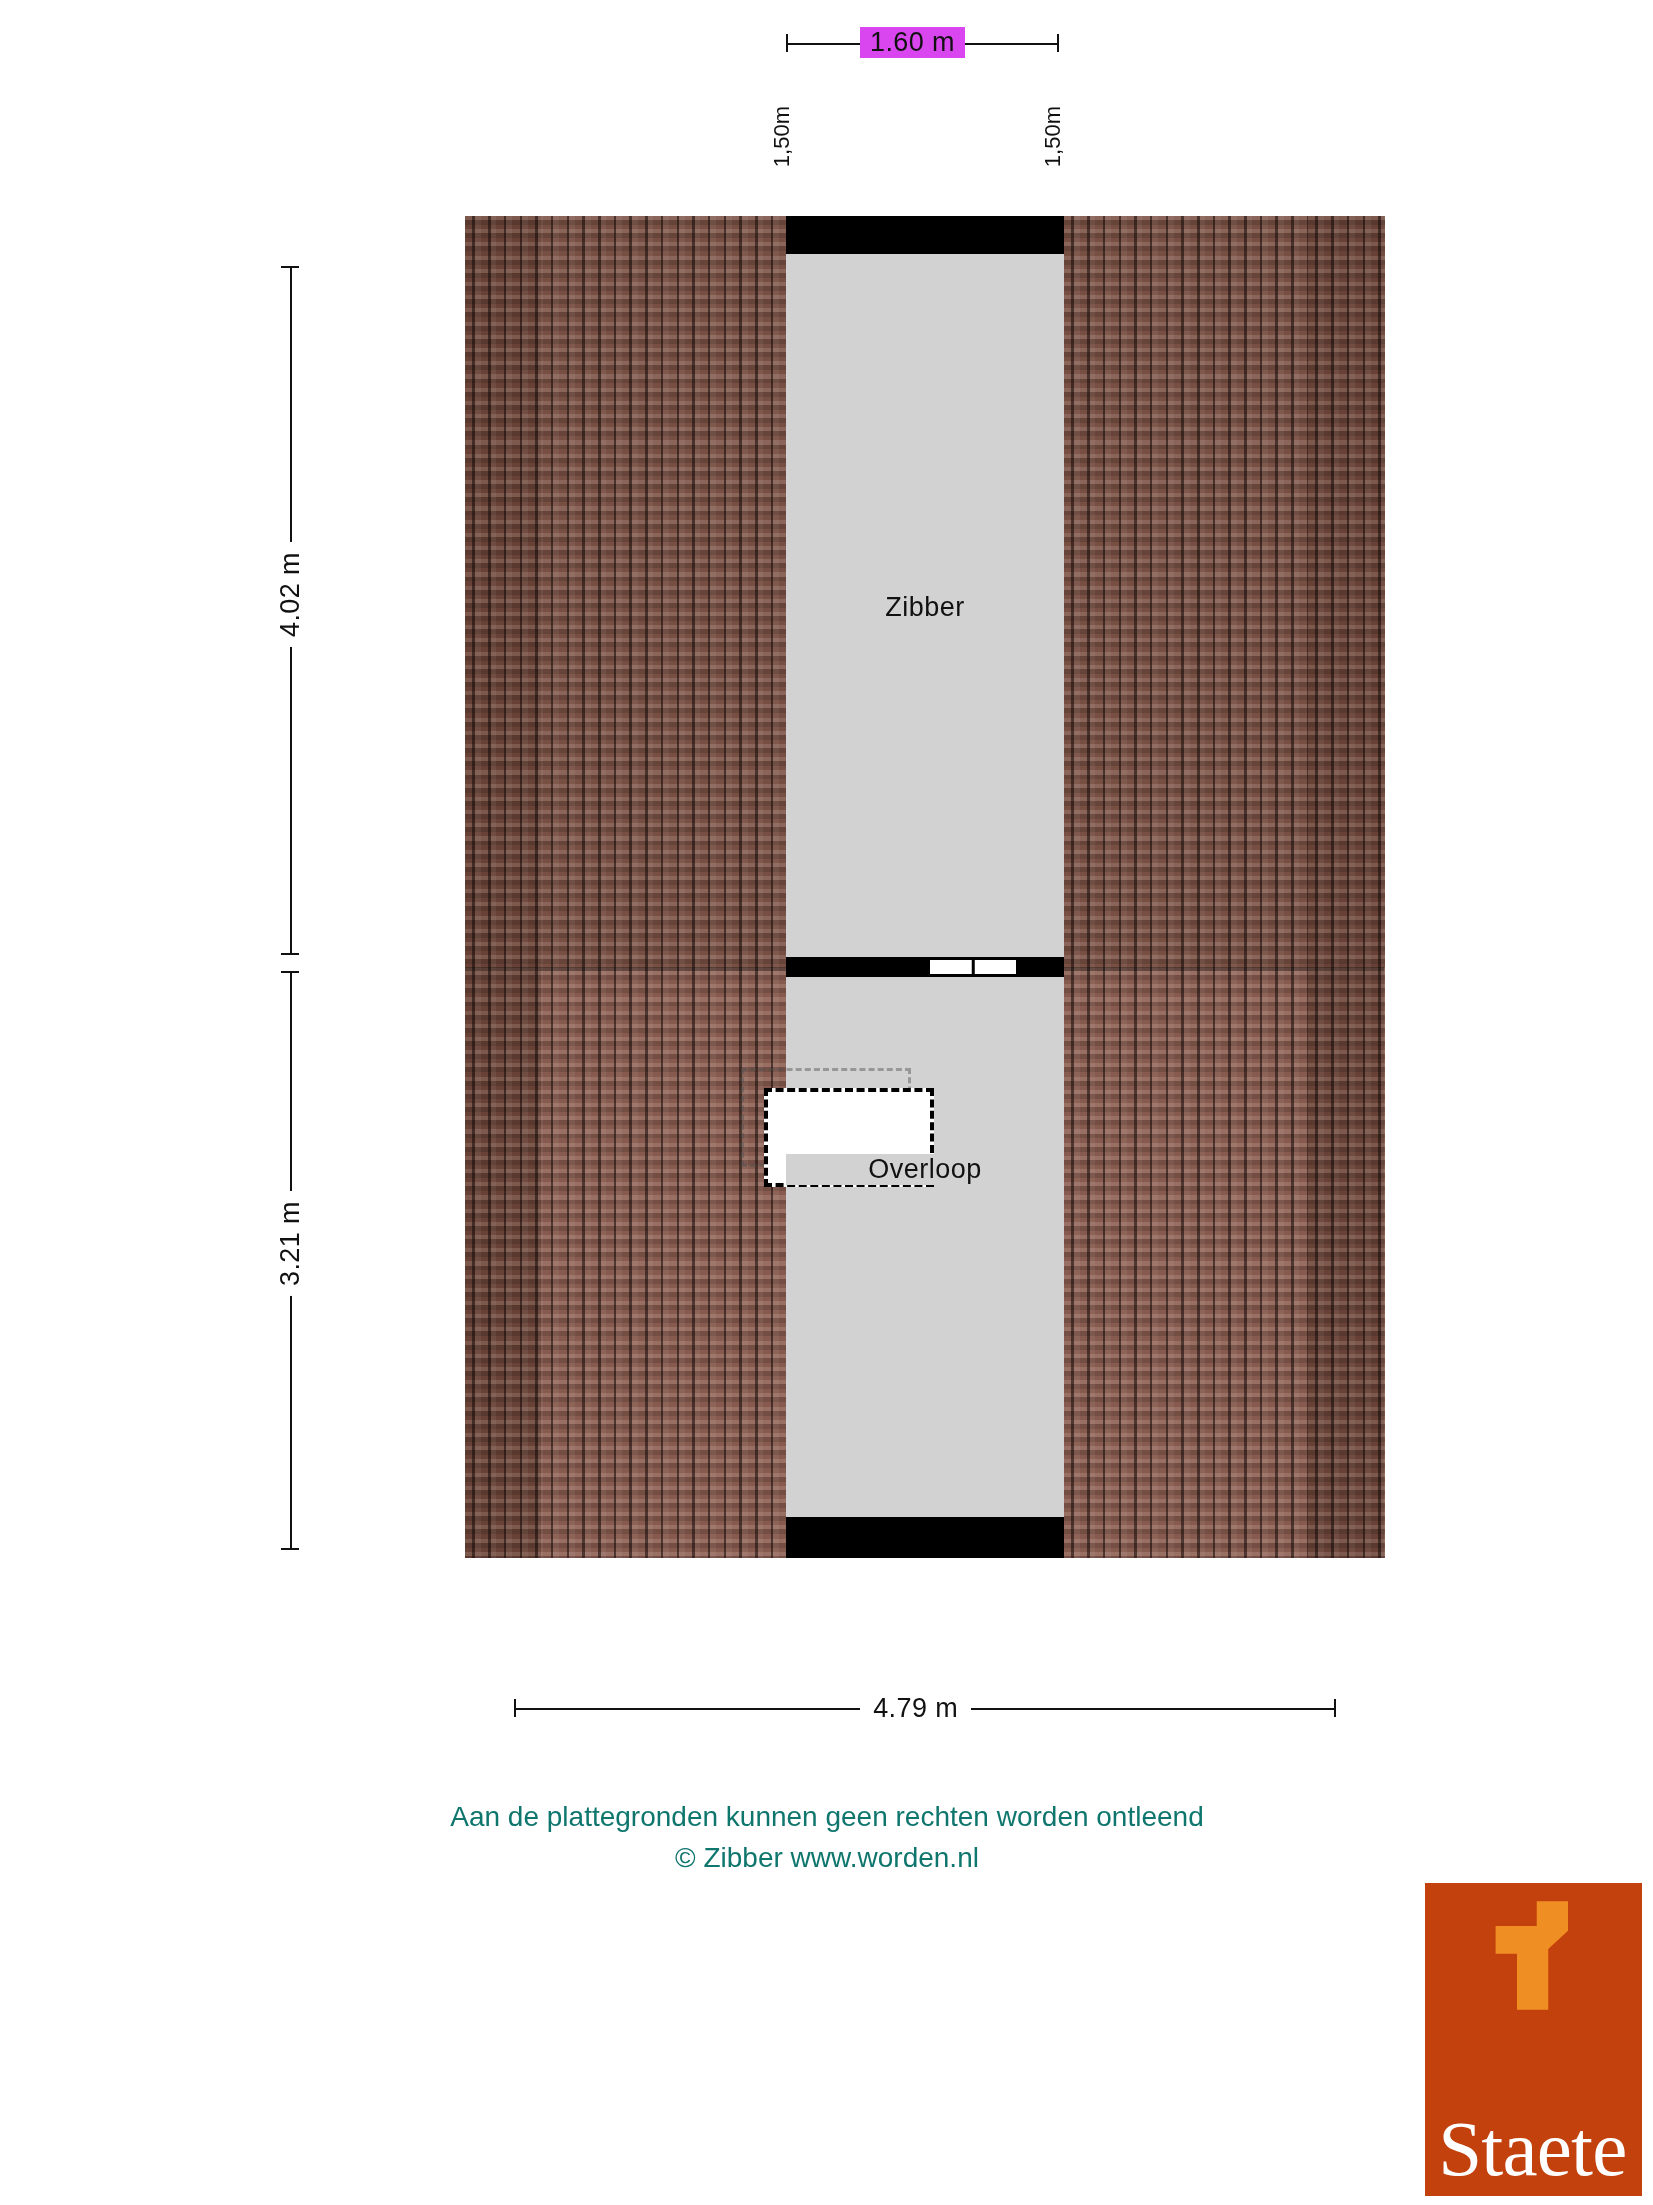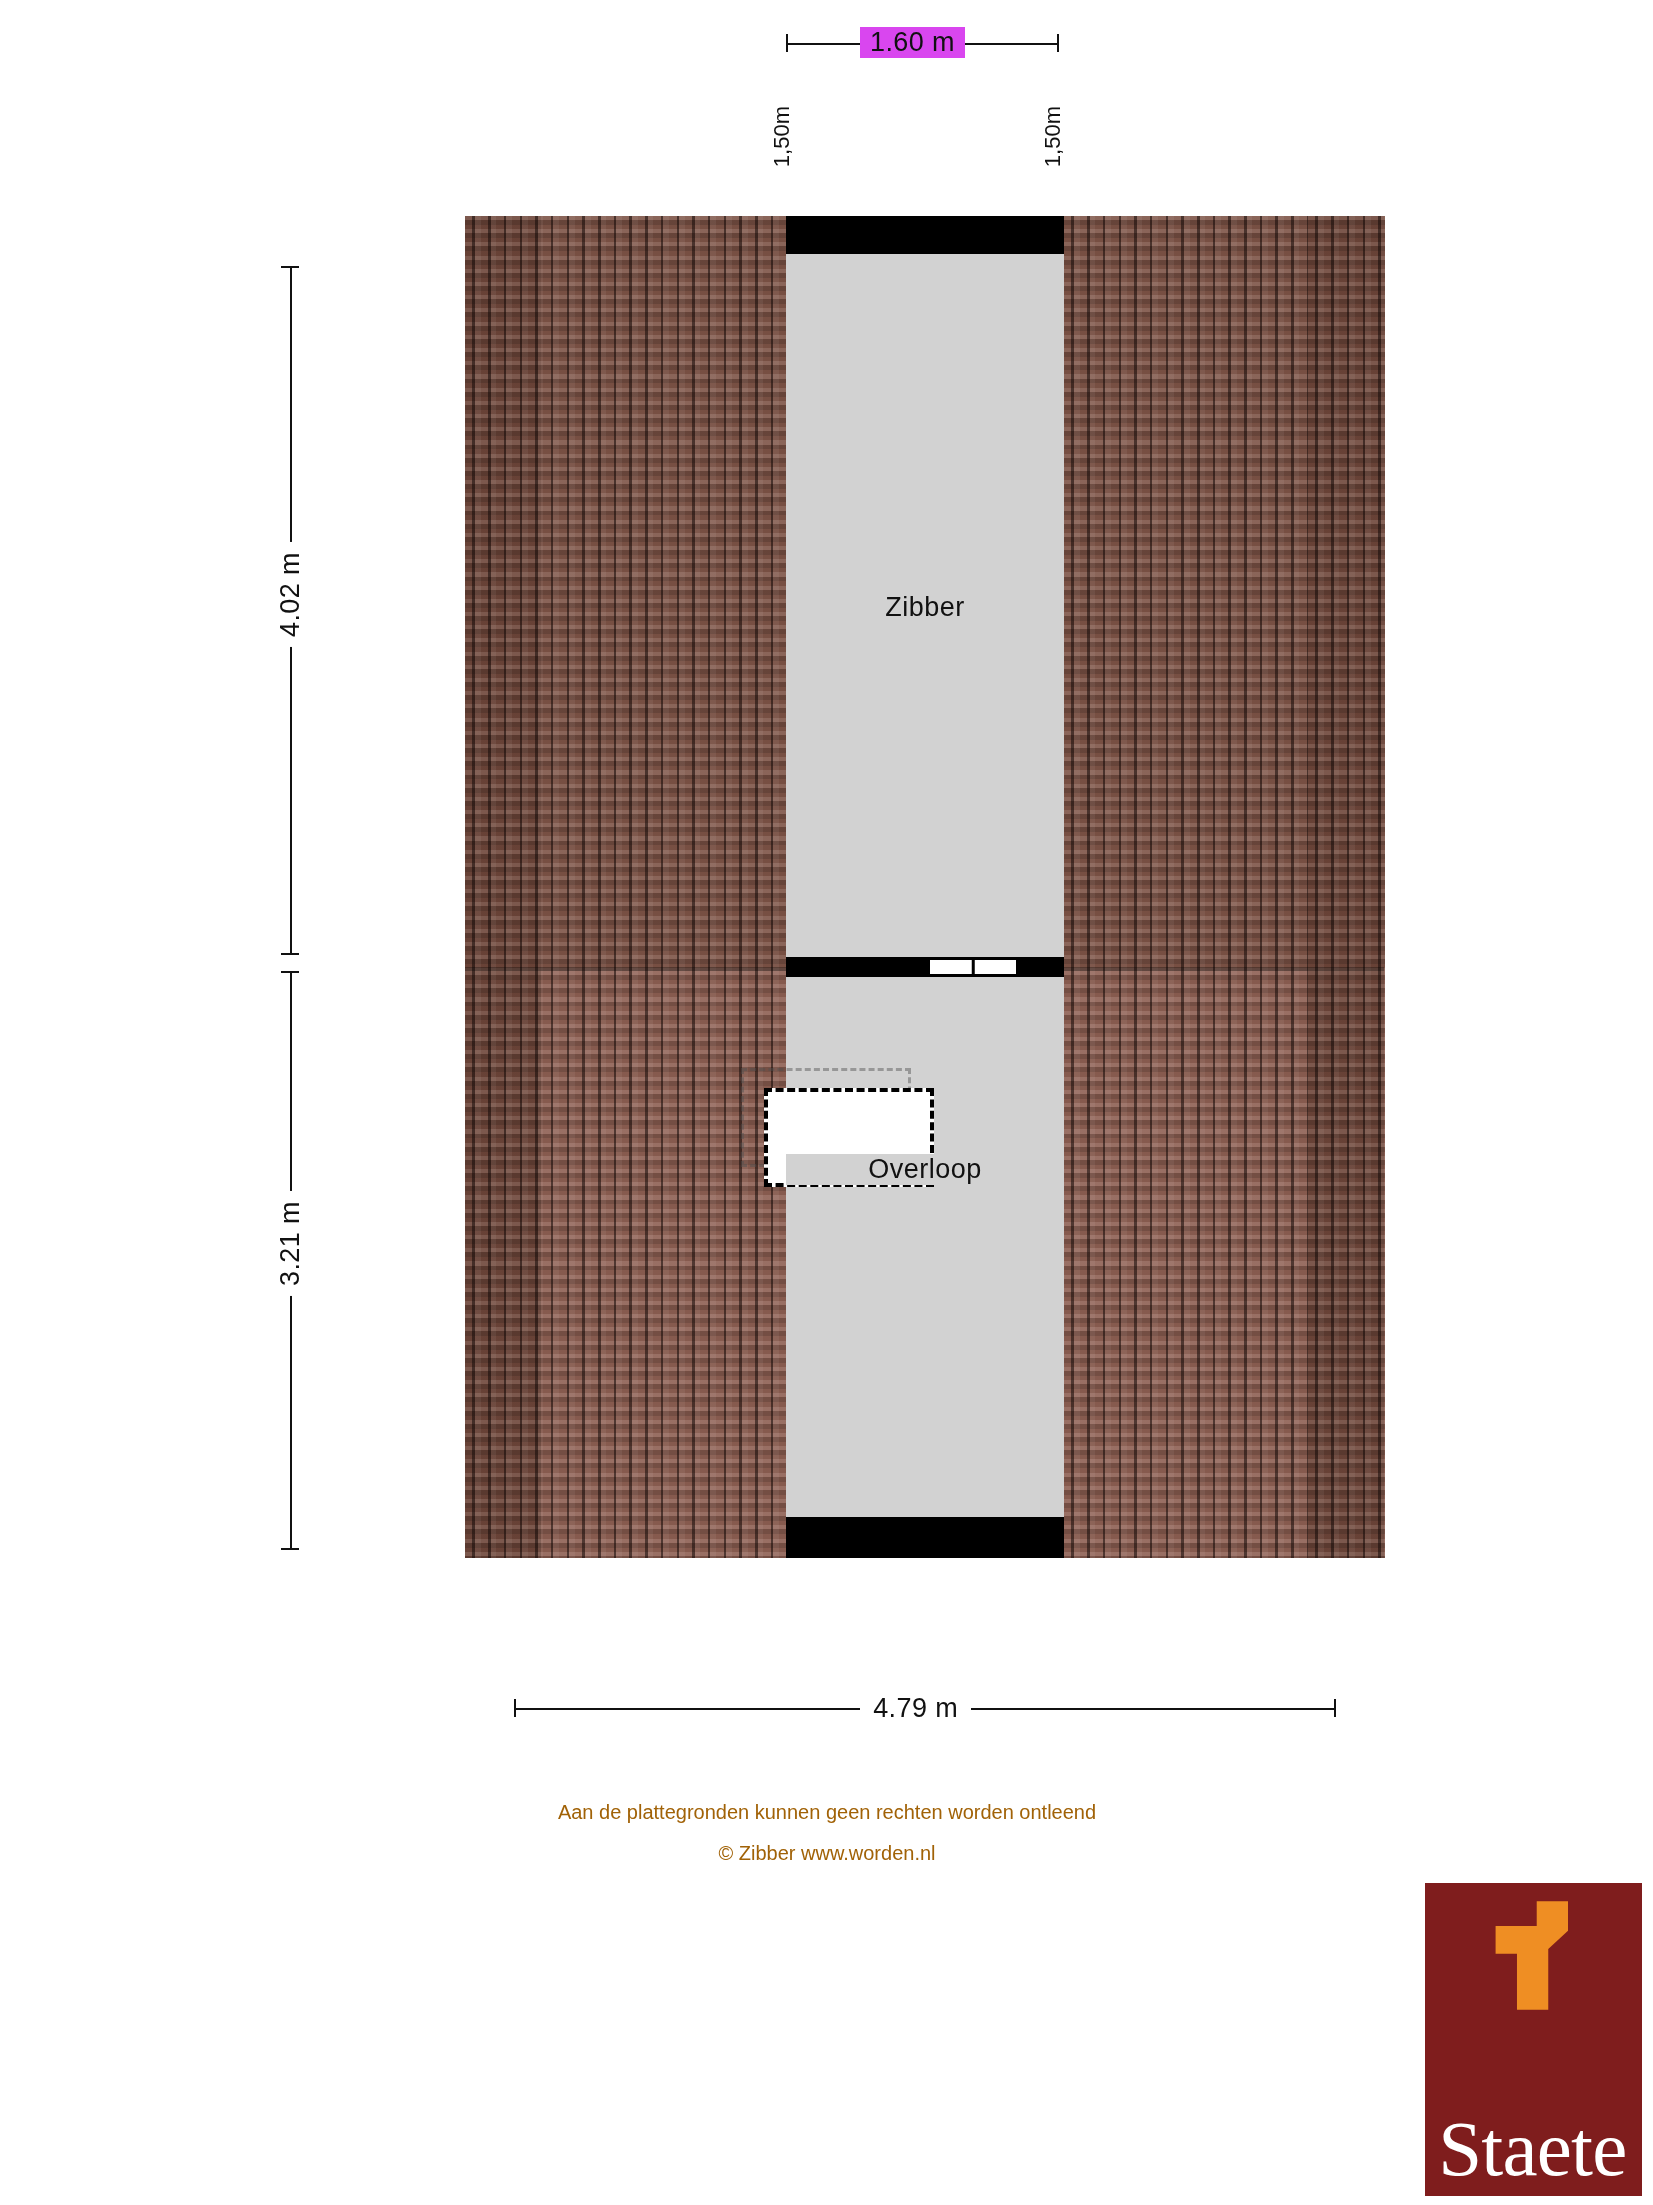--- a/index.html
+++ b/index.html
@@ -153,32 +153,32 @@
     width: 2.5px;
     background: #000;
     transform: translateX(-50%);
   }
 
   
   .footer-text {
     position: absolute;
     width: 100%;
     text-align: center;
-    font-size: 20px;
-    color: #a16207;
+    font-size: 28px;
+    color: #0f766e;
   }
 
   
   #logo {
     position: absolute;
     left: 1425px;
     top: 1883px;
     width: 217px;
     height: 313px;
-    background: #7f1d1d;
+    background: #c2410c;
     overflow: hidden;
   }
   #logo .mark {
     position: absolute;
     left: 64px;
     top: 18px;
     width: 79px;
     height: 109px;
   }
   #logo .logo-text {

